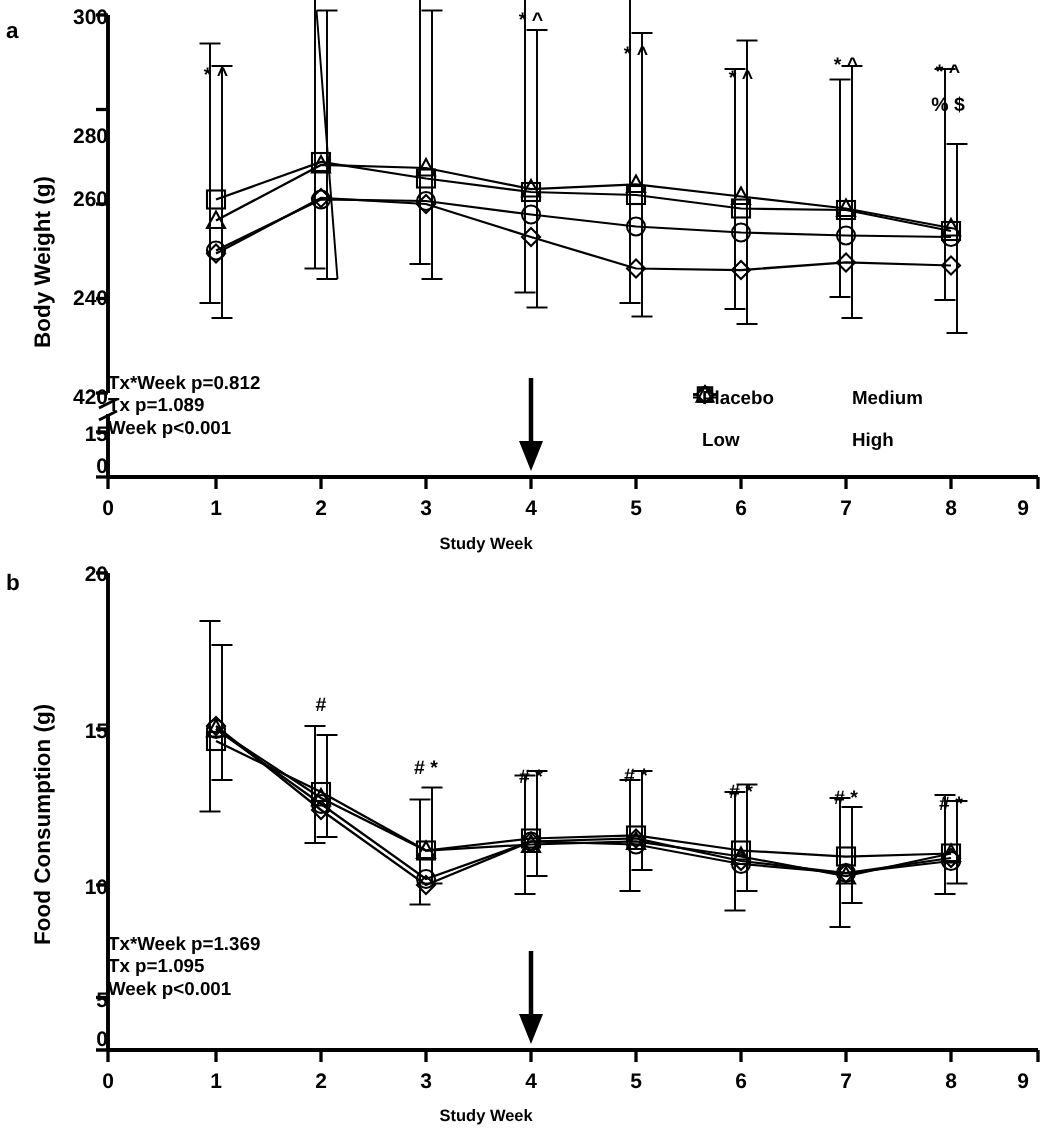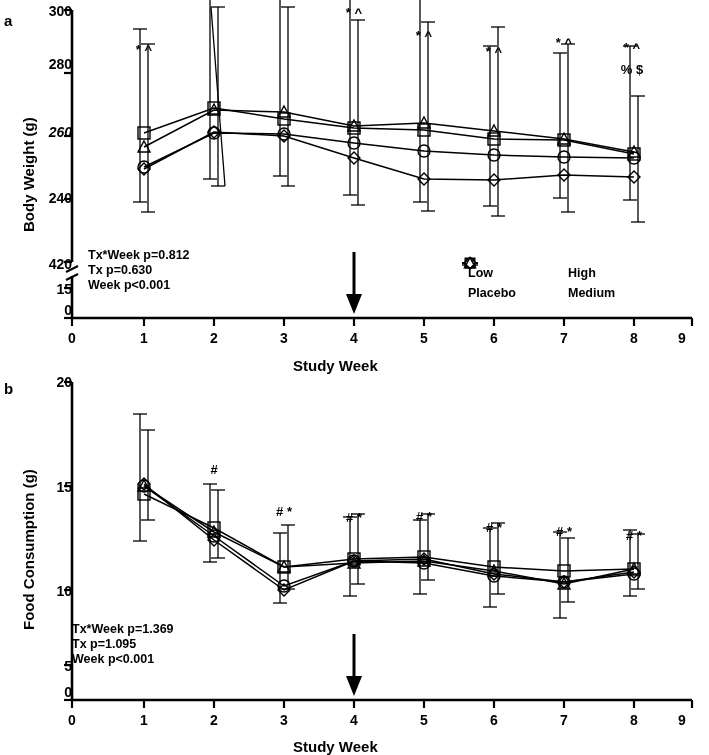--- a/index.html
+++ b/index.html
@@ -3,21 +3,21 @@
 <meta charset="utf-8">
 <style>
   html,body{margin:0;padding:0;background:#ffffff;}
   body{width:709px;height:755px;font-family:"Liberation Sans",sans-serif;color:#000;}
   .page{position:relative;width:709px;height:755px;overflow:hidden;}
   .panel{position:absolute;left:0;width:709px;}
   #panel-a{top:0;height:372px;}
   #panel-b{top:372px;height:383px;}
   .panel-letter{position:absolute;font-size:15px;font-weight:bold;}
   .axis-title-y{position:absolute;transform-origin:0 0;font-size:15px;font-weight:bold;white-space:nowrap;}
-  .axis-title-x{position:absolute;font-size:15px;font-weight:bold;white-space:nowrap;}
+  .axis-title-x{position:absolute;font-size:11px;font-weight:bold;white-space:nowrap;}
   .ticklabel{position:absolute;font-size:14px;font-weight:bold;text-align:right;white-space:nowrap;}
   .ticklabel.x{text-align:center;}
   .statbox{position:absolute;font-size:12.5px;font-weight:bold;line-height:15px;white-space:nowrap;}
   .annot{position:absolute;font-size:13px;font-weight:bold;white-space:nowrap;text-align:center;}
   .legend{position:absolute;font-size:12.5px;font-weight:bold;}
   .legend-row{display:flex;align-items:center;height:20px;}
   .legend-item{display:flex;align-items:center;width:100px;}
   .legend-label{margin-left:6px;white-space:nowrap;}
   svg{position:absolute;left:0;top:0;overflow:visible;}
   .mk{fill:none;stroke:#000;stroke-width:1.4;}
@@ -26,22 +26,22 @@
 <body>
 
 <div class="page">
 
   <div class="panel" id="panel-a">
     <div class="panel-letter" style="left:4px;top:12px;">a</div>
 
     <div class="axis-title-y" style="left:20px;top:232px;transform:rotate(-90deg);">Body Weight (g)</div>
 
     <div class="ticklabel" style="left:20px;top:3px;width:52px;">300</div>
-    <div class="ticklabel" style="left:20px;top:56px;width:52px;">280</div>
-    <div class="ticklabel" style="left:20px;top:124px;width:52px;font-style:italic;">260</div>
+    <div class="ticklabel" style="left:20px;top:82px;width:52px;">280</div>
+    <div class="ticklabel" style="left:20px;top:124px;width:52px;">260</div>
     <div class="ticklabel" style="left:20px;top:190px;width:52px;">240</div>
     <div class="ticklabel" style="left:20px;top:256px;width:52px;">420</div>
     <div class="ticklabel" style="left:20px;top:281px;width:52px;">15</div>
     <div class="ticklabel" style="left:20px;top:302px;width:52px;">0</div>
 
     <div class="ticklabel x" style="left:60px;top:330px;width:24px;">0</div>
     <div class="ticklabel x" style="left:132px;top:330px;width:24px;">1</div>
     <div class="ticklabel x" style="left:202px;top:330px;width:24px;">2</div>
     <div class="ticklabel x" style="left:272px;top:330px;width:24px;">3</div>
     <div class="ticklabel x" style="left:342px;top:330px;width:24px;">4</div>
@@ -54,61 +54,61 @@
     <div class="axis-title-x" style="left:293px;top:357px;">Study Week</div>
 
     <div class="annot" style="left:122px;top:42px;width:44px;">* ^</div>
     <div class="annot" style="left:332px;top:5px;width:44px;">* ^</div>
     <div class="annot" style="left:402px;top:28px;width:44px;">* ^</div>
     <div class="annot" style="left:472px;top:44px;width:44px;">* ^</div>
     <div class="annot" style="left:542px;top:35px;width:44px;">* ^</div>
     <div class="annot" style="left:610px;top:40px;width:44px;">* ^</div>
     <div class="annot" style="left:610px;top:62px;width:44px;">% $</div>
 
-    <div class="statbox" style="left:88px;top:248px;">
+    <div class="statbox" style="left:72px;top:248px;">
       <div>Tx*Week p=0.812</div>
-      <div>Tx p=0.630</div>
+      <div>Tx p=1.089</div>
       <div>Week p&lt;0.001</div>
     </div>
 
     <div class="legend" style="left:462px;top:255px;">
+      <div class="legend-row">
+        <div class="legend-item">
+          <svg width="16" height="16" viewBox="0 0 16 16">
+              <circle class="mk" cx="8" cy="8" r="5"></circle>
+              <line x1="0" y1="8" x2="3" y2="8" stroke="#000" stroke-width="1.4"></line>
+              <line x1="13" y1="8" x2="16" y2="8" stroke="#000" stroke-width="1.4"></line>
+            </svg>
+          <span class="legend-label">Placebo</span>
+        </div>
+        <div class="legend-item">
+          <svg width="16" height="16" viewBox="0 0 16 16">
+              <rect class="mk" x="3.2" y="3.2" width="9.6" height="9.6"></rect>
+              <line x1="0" y1="8" x2="3.2" y2="8" stroke="#000" stroke-width="1.4"></line>
+              <line x1="12.8" y1="8" x2="16" y2="8" stroke="#000" stroke-width="1.4"></line>
+            </svg>
+          <span class="legend-label">Medium</span>
+        </div>
+      </div>
       <div class="legend-row" style="margin-top:8px;">
         <div class="legend-item">
           <svg width="16" height="16" viewBox="0 0 16 16">
               <polygon class="mk" points="8,2.4 13.6,8 8,13.6 2.4,8"></polygon>
               <line x1="0" y1="8" x2="2.4" y2="8" stroke="#000" stroke-width="1.4"></line>
               <line x1="13.6" y1="8" x2="16" y2="8" stroke="#000" stroke-width="1.4"></line>
             </svg>
           <span class="legend-label">Low</span>
         </div>
         <div class="legend-item">
           <svg width="16" height="16" viewBox="0 0 16 16">
               <polygon class="mk" points="8,2.6 13.6,12.8 2.4,12.8"></polygon>
               <line x1="0" y1="10" x2="3.2" y2="10" stroke="#000" stroke-width="1.4"></line>
               <line x1="12.8" y1="10" x2="16" y2="10" stroke="#000" stroke-width="1.4"></line>
             </svg>
           <span class="legend-label">High</span>
-        </div>
-      </div>
-      <div class="legend-row">
-        <div class="legend-item">
-          <svg width="16" height="16" viewBox="0 0 16 16">
-              <circle class="mk" cx="8" cy="8" r="5"></circle>
-              <line x1="0" y1="8" x2="3" y2="8" stroke="#000" stroke-width="1.4"></line>
-              <line x1="13" y1="8" x2="16" y2="8" stroke="#000" stroke-width="1.4"></line>
-            </svg>
-          <span class="legend-label">Placebo</span>
-        </div>
-        <div class="legend-item">
-          <svg width="16" height="16" viewBox="0 0 16 16">
-              <rect class="mk" x="3.2" y="3.2" width="9.6" height="9.6"></rect>
-              <line x1="0" y1="8" x2="3.2" y2="8" stroke="#000" stroke-width="1.4"></line>
-              <line x1="12.8" y1="8" x2="16" y2="8" stroke="#000" stroke-width="1.4"></line>
-            </svg>
-          <span class="legend-label">Medium</span>
         </div>
       </div>
     </div>
 
     <svg width="709" height="372">
 
       <g>
         <line x1="72" y1="10" x2="72" y2="262" stroke="#000" stroke-width="2.6"></line>
         <line x1="72" y1="276" stroke="#000" stroke-width="2.6" x2="72" y2="318"></line>
 

